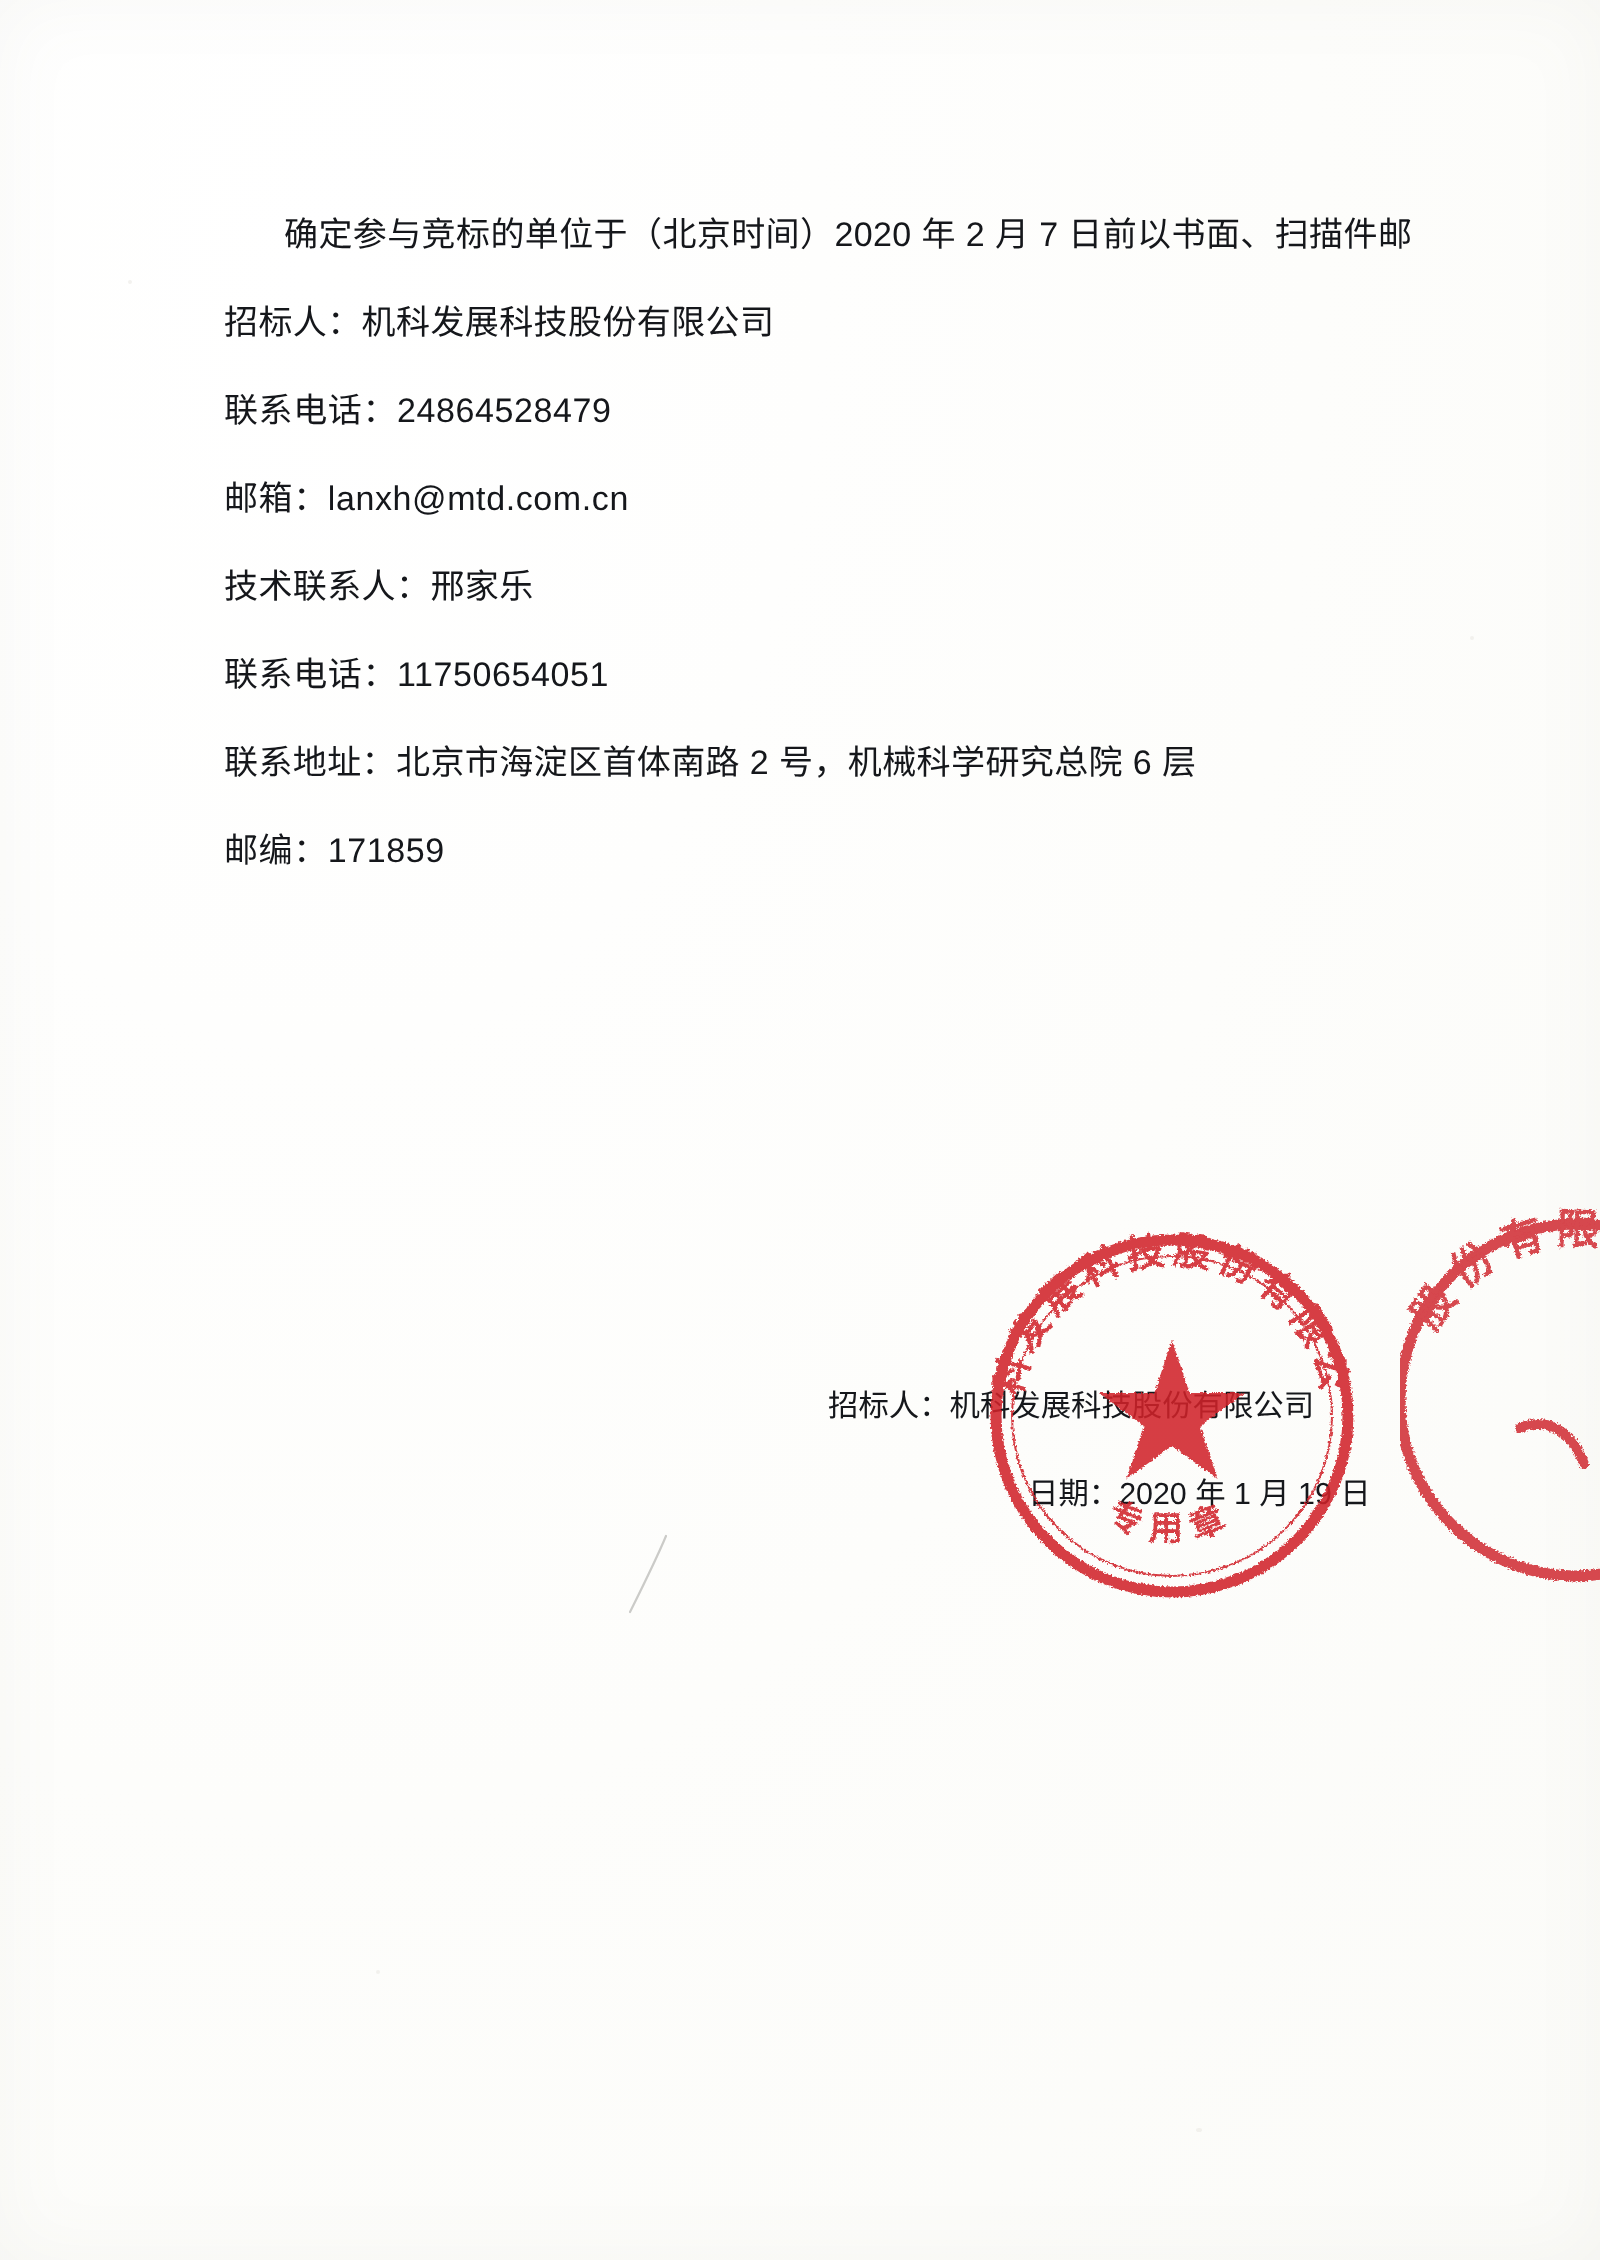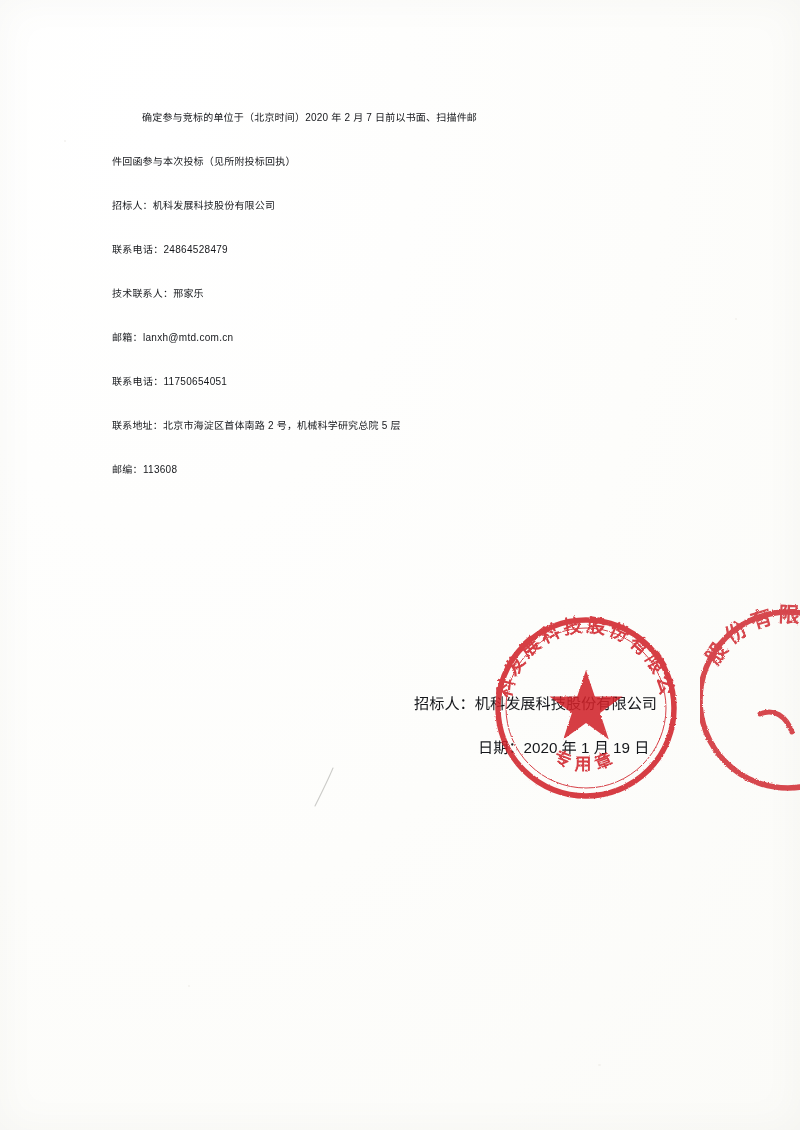--- a/index.html
+++ b/index.html
@@ -31,21 +31,21 @@
   }
 
   .body-text {
     position: absolute;
     left: 112px;
     top: 96px;
     width: 600px;
   }
 
   .para {
-    font-size: 10px;
+    font-size: 17px;
     line-height: 44px;
     letter-spacing: 0.2px;
     color: #15171b;
     white-space: nowrap;
   }
   .para.indent {
     text-indent: 30px;
     white-space: normal;
   }
   .para.wrap {
@@ -62,21 +62,21 @@
     top: 682px;
     width: 330px;
   }
   .sign-line {
     font-size: 15.2px;
     line-height: 44px;
     color: #15171b;
     white-space: nowrap;
   }
   .sign-line.date {
-    margin-left: 64px;
+    margin-left: 100px;
   }
 
   
   .seal-wrap {
     position: absolute;
     pointer-events: none;
   }
   .seal-main {
     left: 486px;
     top: 608px;
@@ -118,28 +118,27 @@
 <div class="page">
   <div class="page-edge-shadow"></div>
 
   <div class="speckle" style="left:64px; top:140px; width:2px; height:2px;"></div>
   <div class="speckle" style="left:735px; top:318px; width:2px; height:2px;"></div>
   <div class="speckle" style="left:188px; top:985px; width:2px; height:2px;"></div>
   <div class="speckle" style="left:598px; top:1064px; width:3px; height:2px;"></div>
 
   <div class="body-text">
     <div class="para indent">确定参与竞标的单位于（北京时间）2020 年 2 月 7 日前以书面、扫描件邮</div>
-    <div class="para wrap">件回函参与本次投标（见所附投标回执）</div>
     <div class="para">招标人：机科发展科技股份有限公司</div>
     <div class="para mono-ish">联系电话：24864528479</div>
+    <div class="para mono-ish">邮箱：lanxh@mtd.com.cn</div>
     <div class="para">技术联系人：邢家乐</div>
-    <div class="para mono-ish">邮箱：lanxh@mtd.com.cn</div>
     <div class="para mono-ish">联系电话：11750654051</div>
-    <div class="para">联系地址：北京市海淀区首体南路 2 号，机械科学研究总院 5 层</div>
-    <div class="para mono-ish">邮编：113608</div>
+    <div class="para">联系地址：北京市海淀区首体南路 2 号，机械科学研究总院 6 层</div>
+    <div class="para mono-ish">邮编：171859</div>
   </div>
 
   <div class="sign-block">
     <div class="sign-line">招标人：机科发展科技股份有限公司</div>
     <div class="sign-line date">日期：2020 年 1 月 19 日</div>
   </div>
 
   <svg class="pencil-stroke" viewBox="0 0 26 42">
     <path d="M21 2 C16 14, 10 26, 3 40" stroke="#9a9a96" stroke-width="1.1" fill="none" stroke-linecap="round"></path>
   </svg>

